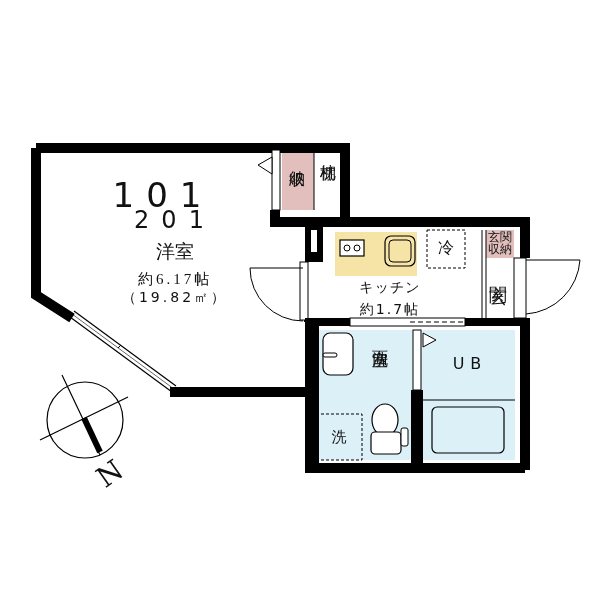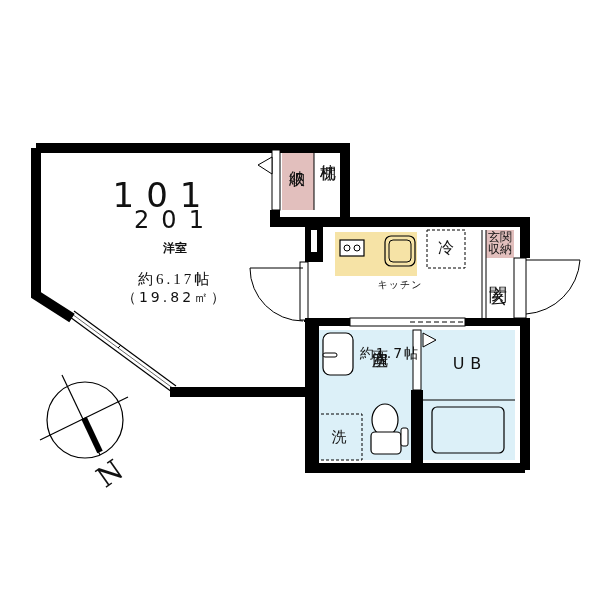--- a/index.html
+++ b/index.html
@@ -75,30 +75,30 @@
   <rect x="401" y="428" width="7" height="18" rx="2" fill="#fff" stroke="#000" stroke-width="1"></rect>
 
   <circle cx="85" cy="420" r="38" fill="none" stroke="#000" stroke-width="1.2"></circle>
   <line x1="62" y1="375" x2="100" y2="455" stroke="#000" stroke-width="1.2"></line>
   <line x1="40" y1="440" x2="128" y2="397" stroke="#000" stroke-width="1.2"></line>
   <line x1="84" y1="418" x2="100" y2="452" stroke="#000" stroke-width="6"></line>
 </svg>
 
 <div class="lbl" style="left:108px;top:178px;width:110px;font-size:34px;letter-spacing:12px;">101</div>
 <div class="lbl" style="left:120px;top:208px;width:110px;font-size:24px;letter-spacing:12px;">201</div>
-<div class="lbl" style="left:135px;top:242px;width:80px;font-size:12px;font-weight:bold;">洋室</div>
+<div class="lbl" style="left:135px;top:242px;width:80px;font-size:19px;">洋室</div>
 <div class="lbl" style="left:100px;top:272px;width:150px;font-size:15px;letter-spacing:3px;font-family:Liberation Serif, serif;">約6.17帖</div>
 <div class="lbl" style="left:95px;top:290px;width:160px;font-size:14px;letter-spacing:3px;">（19.82㎡）</div>
 
 <div class="lbl vert" style="left:289px;top:158px;font-size:16px;">収納</div>
 <div class="lbl vert" style="left:320px;top:152px;font-size:16px;">枕棚</div>
 
 <div class="lbl" style="left:436px;top:240px;width:20px;font-size:16px;">冷</div>
-<div class="lbl" style="left:345px;top:280px;width:110px;font-size:10px;letter-spacing:1px;">キッチン</div>
-<div class="lbl" style="left:335px;top:302px;width:110px;font-size:14px;letter-spacing:2px;margin-top:44px;">約1.7帖</div>
+<div class="lbl" style="left:335px;top:280px;width:110px;font-size:14px;letter-spacing:1px;">キッチン</div>
+<div class="lbl" style="left:335px;top:302px;width:110px;font-size:14px;letter-spacing:2px;">約1.7帖</div>
 
 <div class="lbl" style="left:486px;top:231px;width:28px;font-size:12px;line-height:12px;word-break:break-all;">玄関収納</div>
 <div class="lbl vert" style="left:489px;top:272px;font-size:18px;">玄関</div>
 
 <div class="lbl vert" style="left:372px;top:338px;font-size:16px;">洗面室</div>
 <div class="lbl" style="left:325px;top:430px;width:28px;font-size:15px;">洗</div>
 <div class="lbl" style="left:440px;top:356px;width:60px;font-size:16px;letter-spacing:6px;">UB</div>
 
 <div class="lbl" style="left:95px;top:460px;width:30px;font-size:28px;font-family:'DejaVu Serif',serif;transform:rotate(-35deg);">N</div>
 

